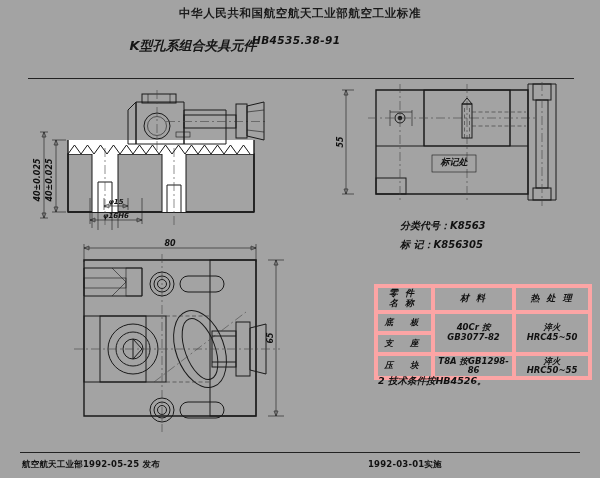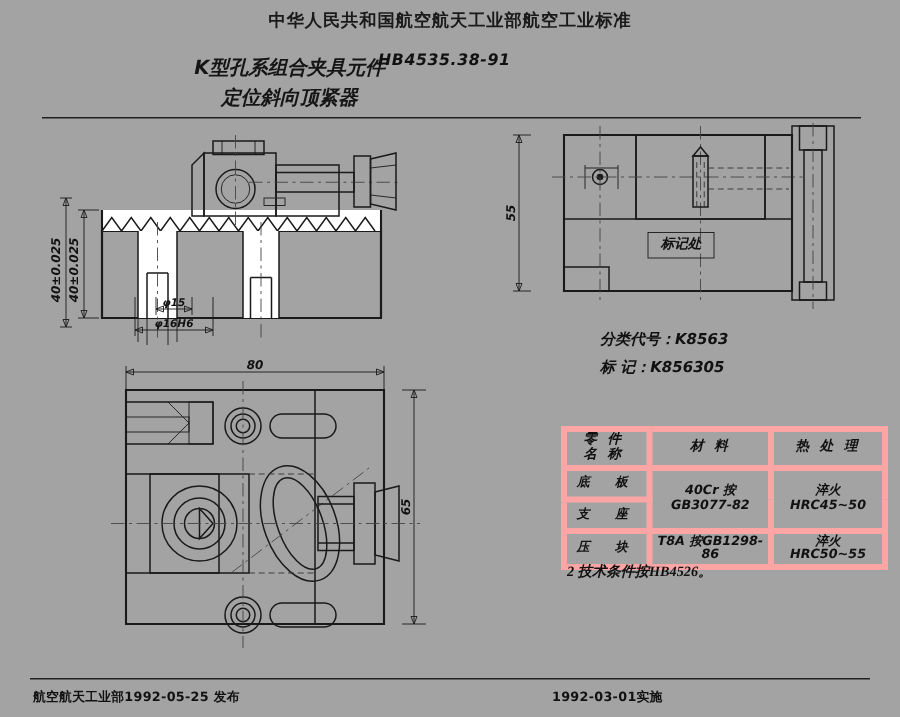--- a/index.html
+++ b/index.html
@@ -88,21 +88,20 @@
     top: 268px; left: 374px;
     font-size: 9.5px;
     font-weight: bold;
     font-style: italic;
   }
   #note2 {
     top: 375px; left: 378px;
     font-size: 9.5px;
     font-weight: bold;
     font-style: italic;
-    font-family: Liberation Serif, serif;
   }
 
   
   #mat-table {
     top: 284px; left: 374px;
     width: 218px;
     border-collapse: collapse;
     font-size: 8.5px;
     font-style: italic;
     font-weight: bold;
@@ -141,21 +140,20 @@
 </style>
 </head>
 <body>
 
 <div id="page">
 
   <div class="abs" id="std-header">中华人民共和国航空航天工业部航空工业标准</div>
 
   <div class="abs" id="title-block">
     <div>K型孔系组合夹具元件</div>
-    <div id="title-line2">定位斜向顶紧器</div>
   </div>
 
   <div class="abs" id="std-number">HB4535.38-91</div>
 
   <div class="abs" id="header-rule"></div>
 
   <div class="abs" style="top:82px; left:16px;">
     <svg width="280" height="150" viewBox="0 0 280 150">
       <defs>
         <pattern id="h45" width="5" height="5" patternUnits="userSpaceOnUse" patternTransform="rotate(45)">

